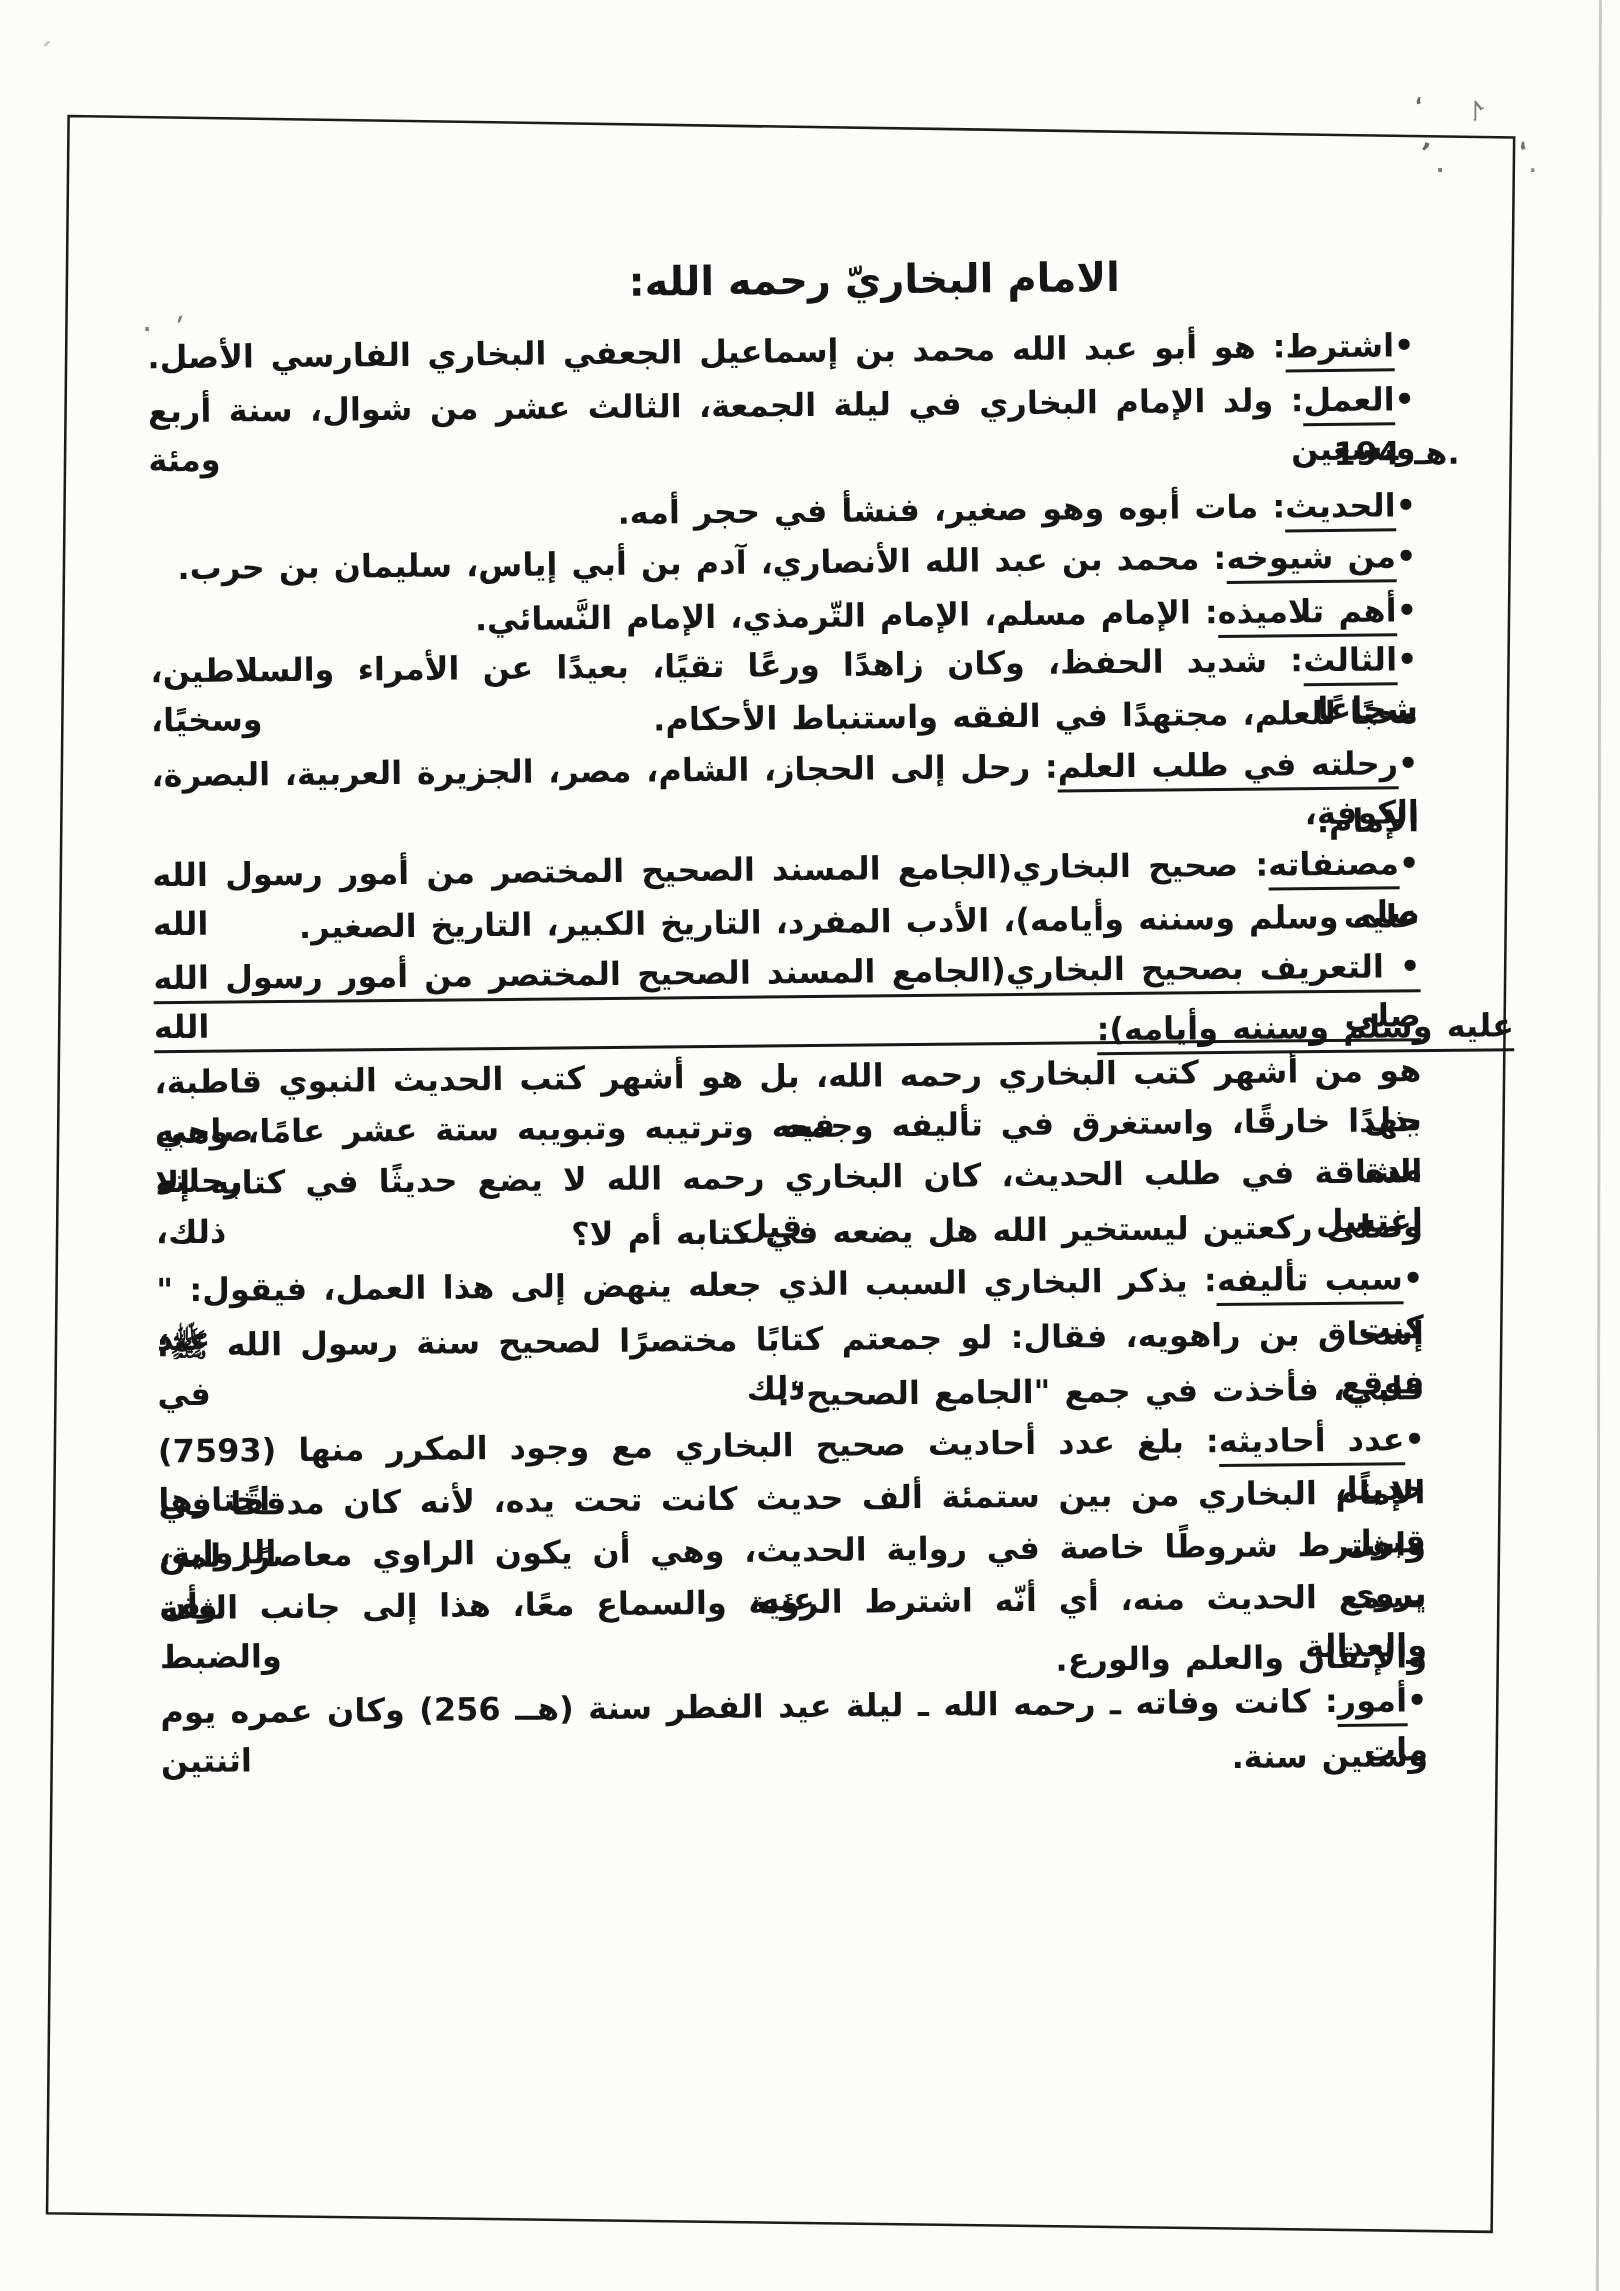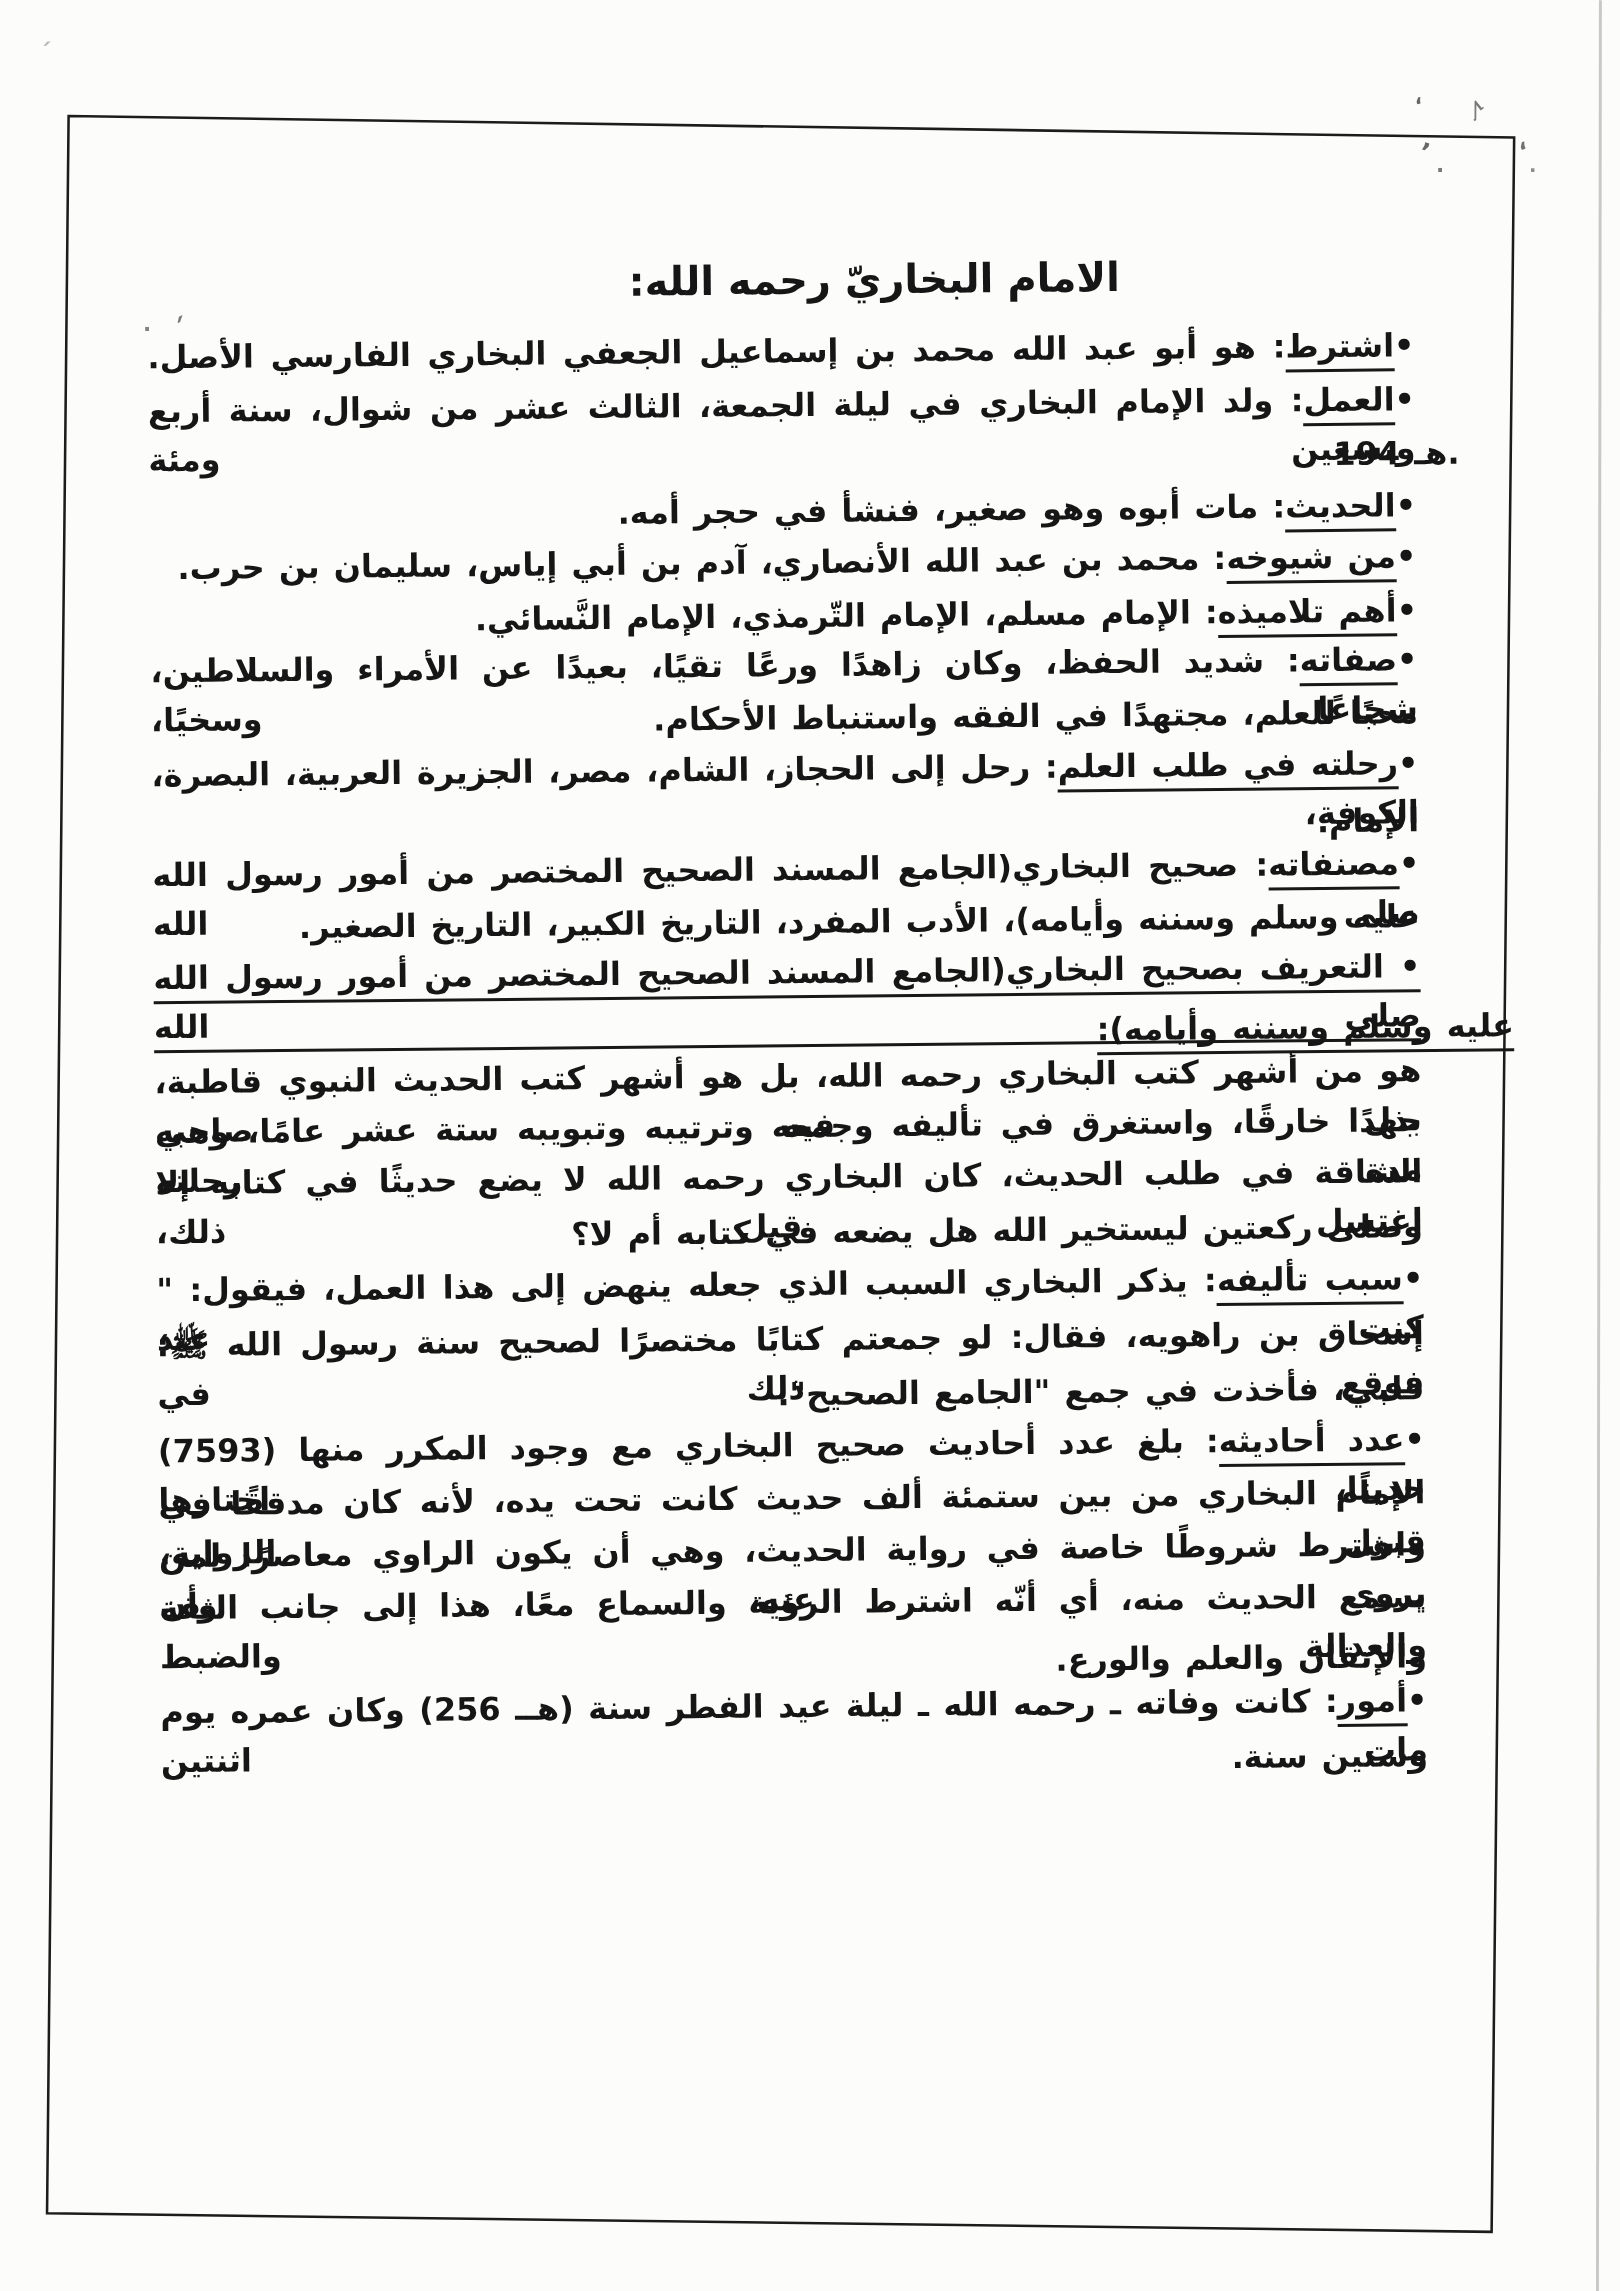--- a/index.html
+++ b/index.html
@@ -69,21 +69,21 @@
 
   <div id="text-layer">
     <div class="doc-title" style="top:251px; transform:translateX(47px);">الامام البخاريّ رحمه الله:</div>
 
   <div class="tline fill" style="top: 327px;"><span>•</span><span class="u">اشترط</span><span>: هو أبو عبد الله محمد بن إسماعيل الجعفي البخاري الفارسي الأصل.</span></div>
       <div class="tline fill" style="top: 381px;"><span>•</span><span class="u">العمل</span><span>: ولد الإمام البخاري في ليلة الجمعة، الثالث عشر من شوال، سنة أربع وتسعين ومئة</span></div>
       <div class="tline start" style="top: 435px; transform: translateX(44px);"><span>‪194 هـ.‬</span></div>
       <div class="tline start" style="top: 487px;"><span>•</span><span class="u">الحديث</span><span>: مات أبوه وهو صغير، فنشأ في حجر أمه.</span></div>
       <div class="tline start" style="top: 538px;"><span>•</span><span class="u">من شيوخه</span><span>: محمد بن عبد الله الأنصاري، آدم بن أبي إياس، سليمان بن حرب.</span></div>
       <div class="tline start" style="top: 592px;"><span>•</span><span class="u">أهم تلاميذه</span><span>: الإمام مسلم، الإمام التّرمذي، الإمام النَّسائي.</span></div>
-      <div class="tline fill" style="top: 641px;"><span>•</span><span class="u">صفاته</span><span>: شديد الحفظ، وكان زاهدًا ورعًا تقيًا، بعيدًا عن الأمراء والسلاطين، شجاعًا وسخيًا،</span></div>
+      <div class="tline fill" style="top: 641px;"><span>•</span><span class="u">الثالث</span><span>: شديد الحفظ، وكان زاهدًا ورعًا تقيًا، بعيدًا عن الأمراء والسلاطين، شجاعًا وسخيًا،</span></div>
       <div class="tline start" style="top: 694px;"><span>محبًا للعلم، مجتهدًا في الفقه واستنباط الأحكام.</span></div>
       <div class="tline fill" style="top: 745px;"><span>•</span><span class="u">رحلته في طلب العلم</span><span>: رحل إلى الحجاز، الشام، مصر، الجزيرة العربية، البصرة، الكوفة،</span></div>
       <div class="tline start" style="top: 802px;"><span>الإمام.</span></div>
       <div class="tline fill" style="top: 845px;"><span>•</span><span class="u">مصنفاته</span><span>: صحيح البخاري(الجامع المسند الصحيح المختصر من أمور رسول الله صلى الله</span></div>
       <div class="tline start" style="top: 898px;"><span>عليه وسلم وسننه وأيامه)، الأدب المفرد، التاريخ الكبير، التاريخ الصغير.</span></div>
       <div class="tline fill" style="top: 948px;"><span class="u">• التعريف بصحيح البخاري(الجامع المسند الصحيح المختصر من أمور رسول الله صلى الله</span></div>
       <div class="tline start" style="top: 1008px; transform: translateX(93px);"><span class="u">عليه وسلم وسننه وأيامه):</span></div>
       <div class="tline fill" style="top: 1052px;"><span>هو من أشهر كتب البخاري رحمه الله، بل هو أشهر كتب الحديث النبوي قاطبة، بذل فيه صاحبه</span></div>
       <div class="tline fill" style="top: 1102px;"><span>جهدًا خارقًا، واستغرق في تأليفه وجمعه وترتيبه وتبويبه ستة عشر عامًا، وهي مدة رحلته</span></div>
       <div class="tline fill" style="top: 1153px;"><span>الشاقة في طلب الحديث، كان البخاري رحمه الله لا يضع حديثًا في كتابه إلا اغتسل قبل ذلك،</span></div>

